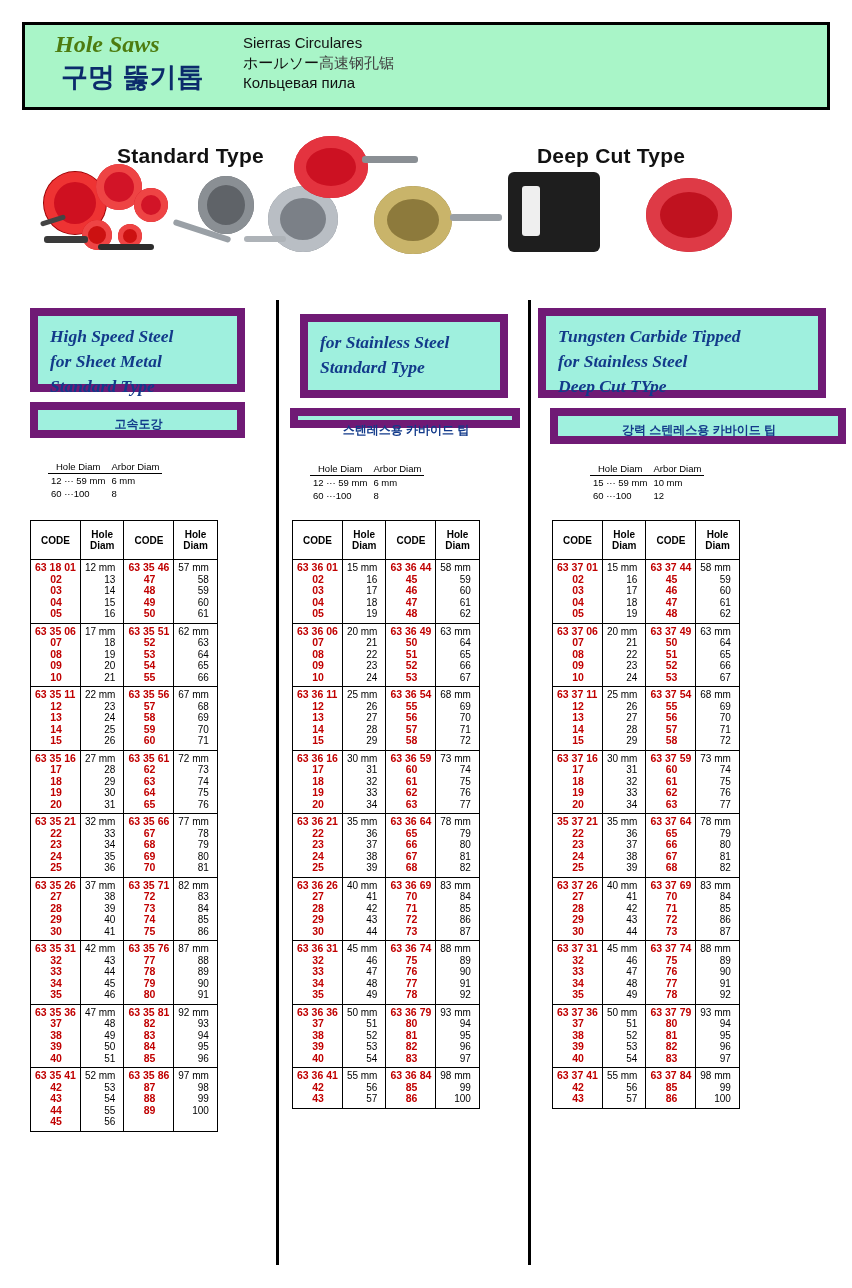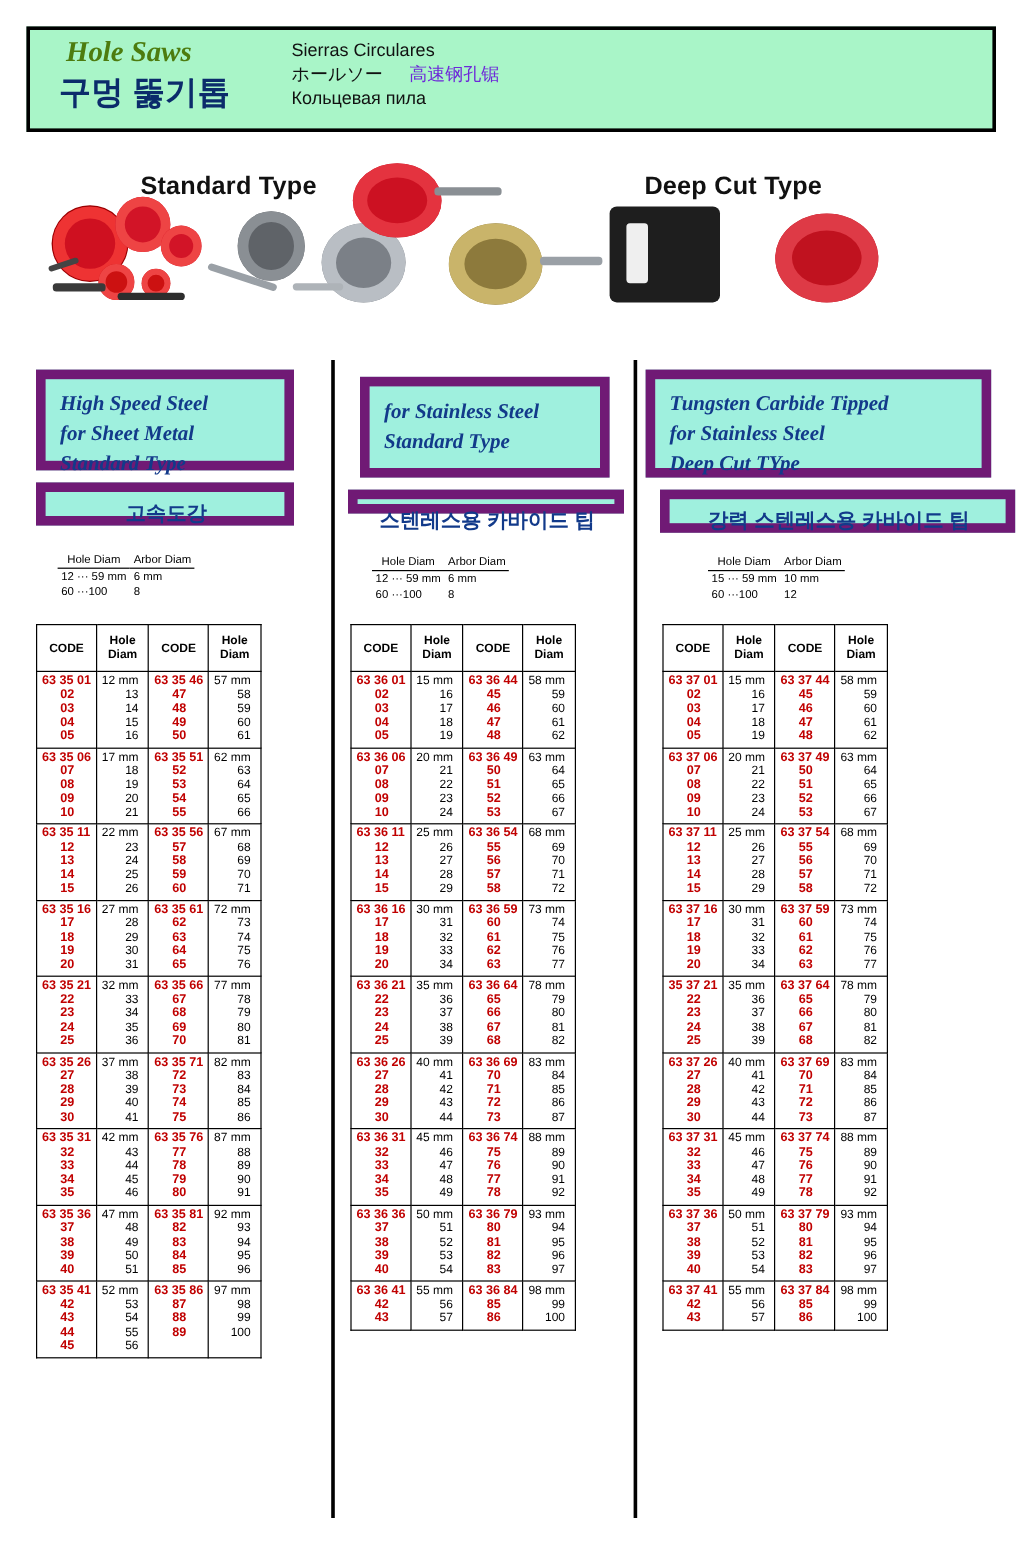--- a/index.html
+++ b/index.html
@@ -11,49 +11,49 @@
   
   .title-block{
     position:absolute;left:22px;top:22px;width:808px;height:88px;
     border:3px solid #000;background:#a9f5c8;box-sizing:border-box;
   }
   .title-en{
     position:absolute;left:30px;top:6px;font-size:24px;font-weight:bold;
     font-style:italic;color:#4d7c0f;font-family:"Liberation Serif",serif;
   }
   .title-kr{
-    position:absolute;left:24px;top:34px;font-size:27px;font-weight:bold;
+    position:absolute;left:36px;top:34px;font-size:27px;font-weight:bold;
     color:#0b2b6b;
   }
   .title-sub{
     position:absolute;left:218px;top:8px;font-size:15px;color:#111;
     line-height:20px;
   }
-  .title-sub .ln2 span.cn{margin-left:22px;color:#6d28d9;}
+  .title-sub .ln2 span.cn{color:#404040;}
   
   .photo-band{position:absolute;left:22px;top:128px;width:808px;height:165px;}
   .lbl-standard{
     position:absolute;left:95px;top:16px;font-size:21px;font-weight:bold;
     color:#111;letter-spacing:.2px;
   }
   .lbl-deep{
     position:absolute;left:515px;top:16px;font-size:21px;font-weight:bold;
     color:#111;letter-spacing:.2px;
   }
   
   .ph{position:absolute;border-radius:3px;}
   .ring{position:absolute;border-radius:50%;}
   
   .panel{position:absolute;border:8px solid #701a75;box-sizing:border-box;background:#9ff0de;}
   .panel-title{
     font-size:17.5px;font-weight:bold;font-style:italic;color:#123a8a;
     line-height:25px;padding:8px 10px 0 12px;font-family:"Liberation Serif",serif;
   }
   .panel-kr{
-    font-size:17px;font-weight:bold;color:#123a8a;padding:6px 10px 0 12px;
+    font-size:12px;font-weight:bold;color:#123a8a;padding:6px 10px 0 12px;
     text-align:center;
   }
   
   .spec{position:absolute;font-size:9.5px;color:#000;}
   .spec table{border-collapse:collapse;}
   .spec td{padding:1px 3px;}
   .spec .hdr{border-bottom:1px solid #000;text-align:center;font-size:9.5px;margin-top:17px;}
   
   .dt{position:absolute;border-collapse:collapse;font-size:10px;}
   .dt th,.dt td{border:1px solid #000;}
@@ -213,21 +213,21 @@
           <th style="width: 62px;">CODE</th>
           <th style="width: 58px;">Hole<br>Diam</th>
           <th style="width: 62px;">CODE</th>
           <th style="width: 58px;">Hole<br>Diam</th>
         </tr>
       </thead>
       <tbody>
         <tr>
           <td>
             <div class="cellbox">
-              <div class="code">63 35 01</div>
+              <div class="code">63 18 01</div>
               <div class="sub">02</div>
               <div class="sub">03</div>
               <div class="sub">04</div>
               <div class="sub">05</div>
             </div>
           </td>
           <td>
             <div class="cellbox">
               <div class="dim">12 mm</div>
               <div class="dim">13</div>

